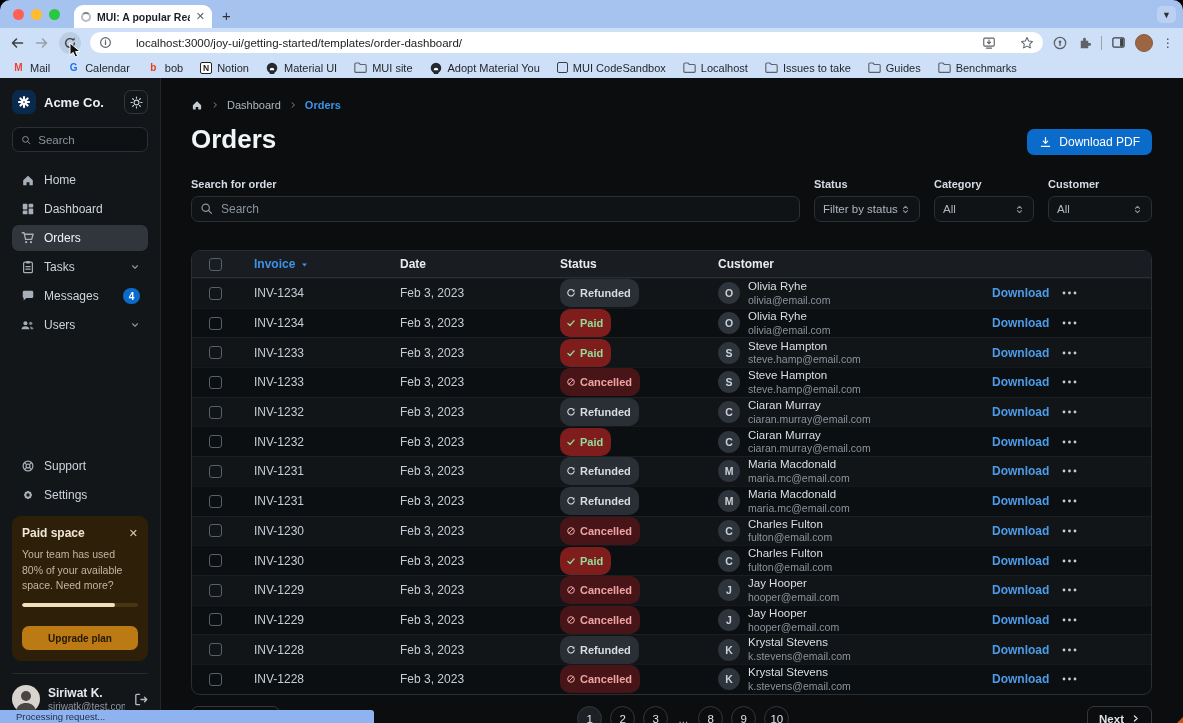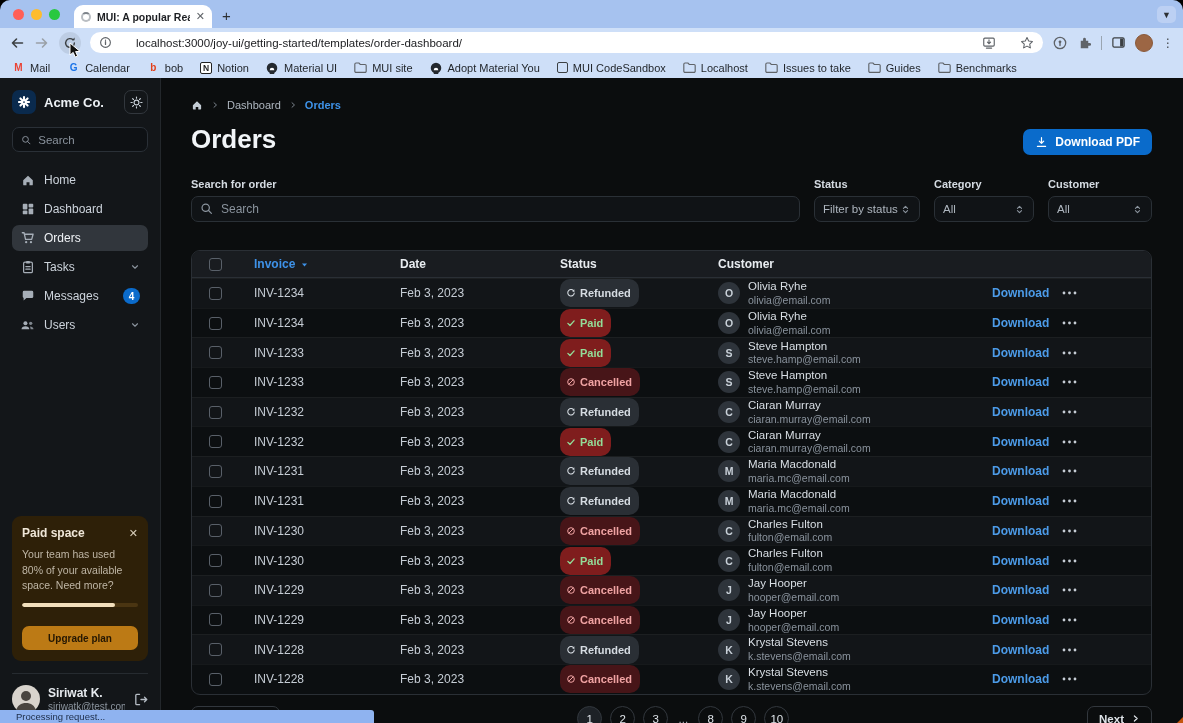--- a/index.html
+++ b/index.html
@@ -66,21 +66,21 @@
   .user-name { font-size:12px; font-weight:700; color:#E6EAEE; line-height:1.2; }
   .user-email { font-size:10px; color:#8A939D; white-space:nowrap; overflow:hidden; }
   .logout { color:#B5BCC4; display:grid; place-items:center; }
 
   .main { flex:1; padding:21px 31px 0 30px; position:relative; }
   .breadcrumb { display:flex; align-items:center; gap:8px; font-size:11px; color:#AEB6BF; }
   .bc-sep { color:#7A828B; display:grid; place-items:center; }
   .bc-active { color:#3E92E8; font-weight:600; }
   .title-row { display:flex; align-items:flex-end; justify-content:space-between; margin-top:13px; }
   .h1 { font-size:26px; font-weight:700; color:#F2F5F8; }
-  .pdf-btn { height:26px; background:#0A6BCB; border-radius:7px; color:#fff; font-size:12px; font-weight:700; display:flex; align-items:center; gap:7px; padding:0 12px; }
+  .pdf-btn { height:26px; background:#0A6BCB; border-radius:7px; color:#fff; font-size:12px; font-weight:400; display:flex; align-items:center; gap:7px; padding:0 12px; }
   .filters { display:flex; align-items:flex-end; gap:14px; margin-top:23px; }
   .fgroup { display:flex; flex-direction:column; gap:6px; }
   .fgrow { flex:1; }
   .flabel { font-size:11px; font-weight:600; color:#D5DBE2; }
   .finput { position:relative; height:26px; }
   .finput input { width:100%; height:26px; background:#101316; border:1px solid #2A3036; border-radius:7px; color:#C9D0D8; font-size:12px; padding:0 10px 0 29px; outline:none; font-family:inherit; }
   .finput input::placeholder { color:#8A939D; }
   .finput .fsearch-ic { position:absolute; left:9px; top:6px; color:#8A939D; }
   .fselect { height:26px; background:#101316; border:1px solid #2A3036; border-radius:7px; display:flex; align-items:center; justify-content:space-between; padding:0 8px; font-size:11.5px; color:#AEB6BF; }
   .w-status{ width:106px; } .w-cat{ width:100px; } .w-cust{ width:104px; }
@@ -368,20 +368,46 @@
             </span>
           <span>Users</span>
           <span class="nav-chev">
               <svg width="10" height="10" viewBox="0 0 16 16">
                 <path d="M4 6l4 4 4-4" fill="none" stroke="currentColor" stroke-width="1.8" stroke-linecap="round" stroke-linejoin="round"></path>
               </svg>
             </span>
         </div>
       </div>
       <div class="spacer"></div>
+      <div class="nav">
+        <div class="nav-item">
+          <span class="ni">
+              <svg width="14" height="14" viewBox="0 0 16 16">
+                <circle cx="8" cy="8" r="5.6" fill="none" stroke="currentColor" stroke-width="1.4"></circle>
+                <circle cx="8" cy="8" r="2.2" fill="none" stroke="currentColor" stroke-width="1.4"></circle>
+                <g stroke="currentColor" stroke-width="1.4">
+                  <path d="M4.1 4.1l2 2M11.9 4.1l-2 2M4.1 11.9l2-2M11.9 11.9l-2-2"></path>
+                </g>
+              </svg>
+            </span>
+          <span>Support</span>
+        </div>
+        <div class="nav-item">
+          <span class="ni">
+              <svg width="14" height="14" viewBox="0 0 16 16">
+                <g fill="currentColor">
+                  <rect x="4.3" y="4.3" width="7.4" height="7.4" rx="1.4"></rect>
+                  <rect x="4.3" y="4.3" width="7.4" height="7.4" rx="1.4" transform="rotate(45 8 8)"></rect>
+                </g>
+                <circle cx="8" cy="8" r="1.9" fill="#131619"></circle>
+              </svg>
+            </span>
+          <span>Settings</span>
+        </div>
+      </div>
       <div class="usage-card">
         <div class="uc-head">
           <span class="uc-title">Paid space</span>
           <span class="uc-close">✕</span>
         </div>
         <div class="uc-body">Your team has used 80% of your available space. Need more?</div>
         <div class="uc-track">
             <div class="uc-fill" style="width: 80%;"></div>
           </div>
         <div class="uc-btn">Upgrade plan</div>

